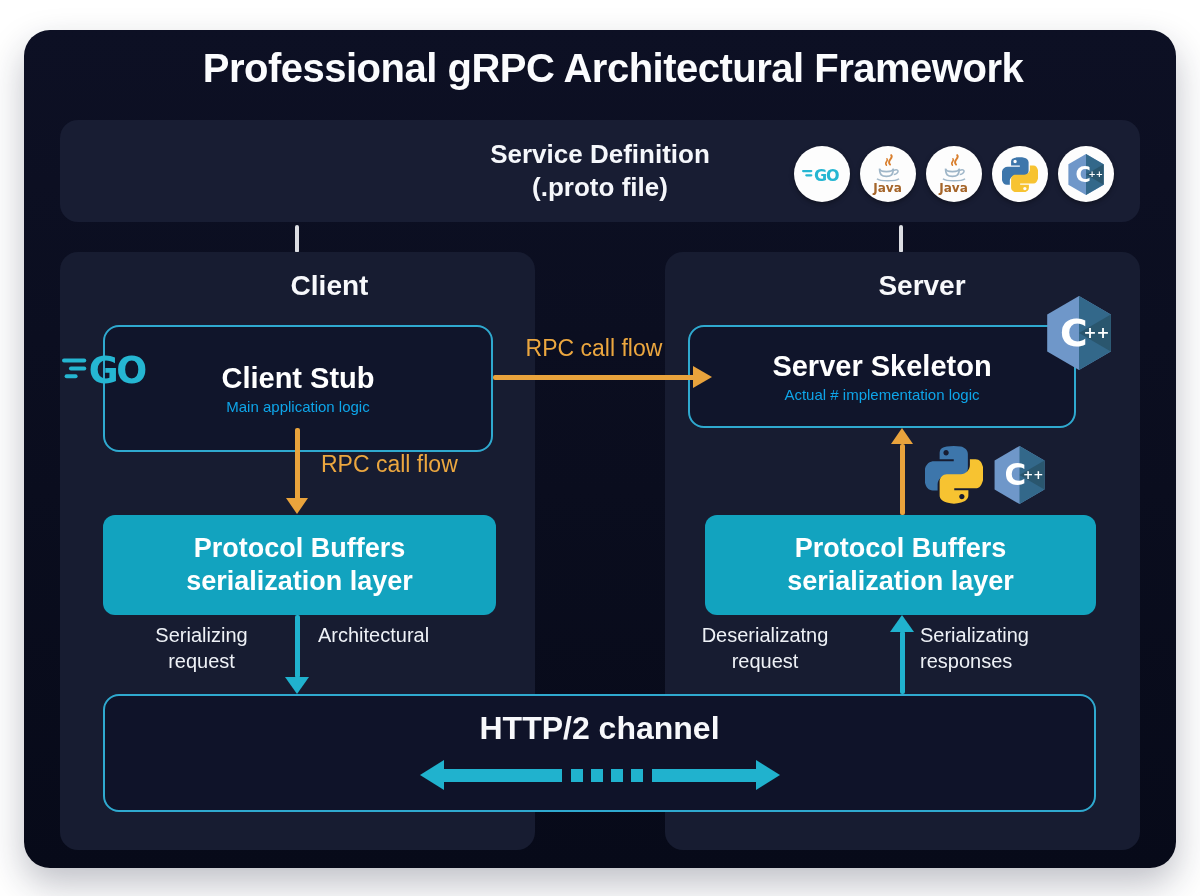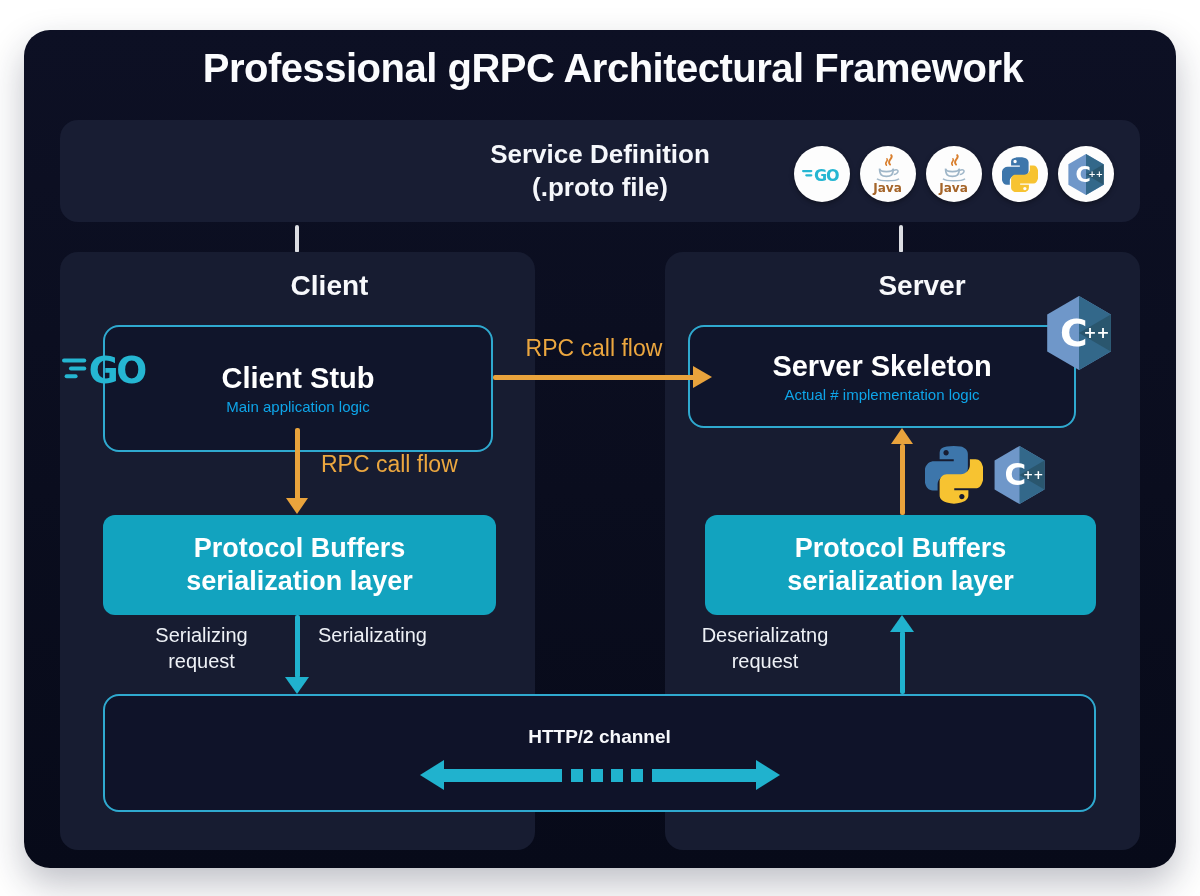--- a/index.html
+++ b/index.html
@@ -49,21 +49,21 @@
   .tri-up-orange { border-bottom:16px solid #e9a33c; border-left:11px solid transparent; border-right:11px solid transparent; }
   .tri-down-cyan { border-top:17px solid #20b2ce; border-left:12px solid transparent; border-right:12px solid transparent; }
   .tri-up-cyan { border-bottom:17px solid #20b2ce; border-left:12px solid transparent; border-right:12px solid transparent; }
   .flow-label { color:#eca73f; font-size:23px; font-weight:500; }
   .io-label { font-size:20px; line-height:26px; color:#eef1f6; }
   .io-right { text-align:center; }
   .http2-box {
     left:79px; top:664px; width:993px; height:118px; border-radius:16px;
     border:2px solid #2fa9cf; background:#0f1329;
   }
-  .http2-label { top:14px; width:100%; text-align:center; font-size:19px; font-weight:700;margin-top:16px; }
+  .http2-label { top:14px; width:100%; text-align:center; font-size:32px; font-weight:700; }
   .bidir { left:50%; top:64px; transform:translateX(-50%); display:flex; align-items:center; }
   .bidir .bar { height:13px; background:#20b2ce; display:block; }
   .bidir .tri-left  { border-right:24px solid #20b2ce; border-top:15px solid transparent; border-bottom:15px solid transparent; }
   .bidir .tri-right { border-left:24px solid #20b2ce; border-top:15px solid transparent; border-bottom:15px solid transparent; }
   .dashes { display:flex; gap:8px; margin:0 9px; }
   .dashes i { display:block; width:12px; height:13px; background:#20b2ce; }
   svg text { font-family:"DejaVu Sans","Liberation Sans",sans-serif; }
 </style>
 </head>
 <body>
@@ -197,28 +197,32 @@
       <div class="pb-line">serialization layer</div>
     </div>
 
     <div class="abs shaft-v-cyan" style="left:271px; top:585px; height:63px;"></div>
     <div class="abs tri tri-down-cyan" style="left:261px; top:647px;"></div>
     <div class="abs io-label io-right" style="left:95px; top:592px; width:165px;">
       <div>Serializing</div>
       <div>request</div>
     </div>
     <div class="abs io-label" style="left:294px; top:592px; width:235px;">
-      <div>Serializating</div>
+      <div>Architectural</div>
     </div>
 
     <div class="abs tri tri-up-cyan" style="left:866px; top:585px;"></div>
     <div class="abs shaft-v-cyan" style="left:876px; top:601px; height:63px;"></div>
     <div class="abs io-label io-right" style="left:640px; top:592px; width:202px;">
       <div>Deserializatng</div>
       <div>request</div>
+    </div>
+    <div class="abs io-label" style="left:896px; top:592px; width:180px;">
+      <div>Serializating</div>
+      <div>responses</div>
     </div>
 
     <div class="abs http2-box">
       <div class="abs http2-label">HTTP/2 channel</div>
       <div class="abs bidir">
         <span class="tri tri-left"></span>
         <span class="bar" style="width:118px;"></span>
         <span class="dashes">
             <i></i>
             <i></i>

